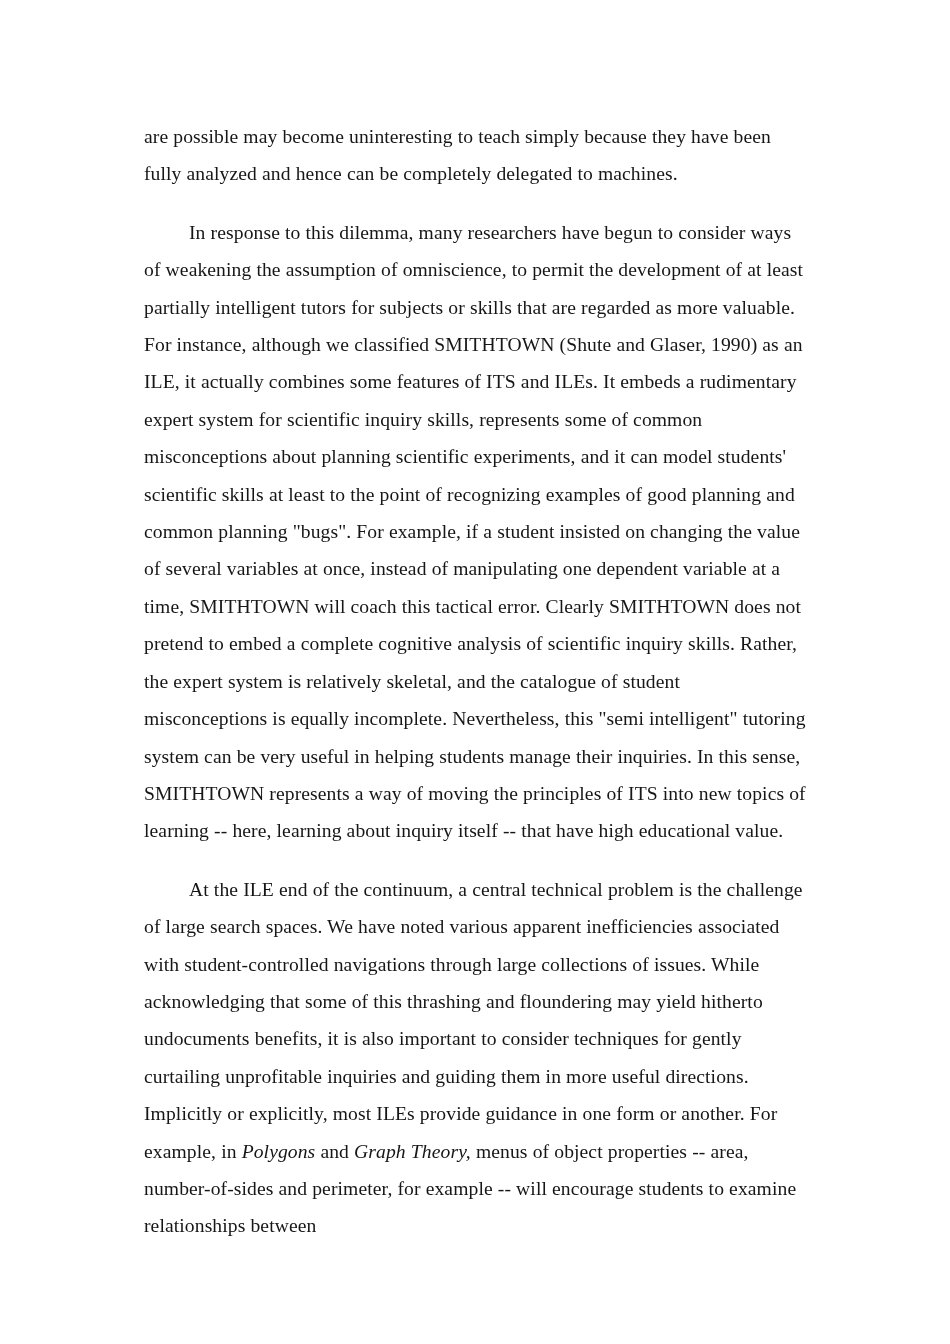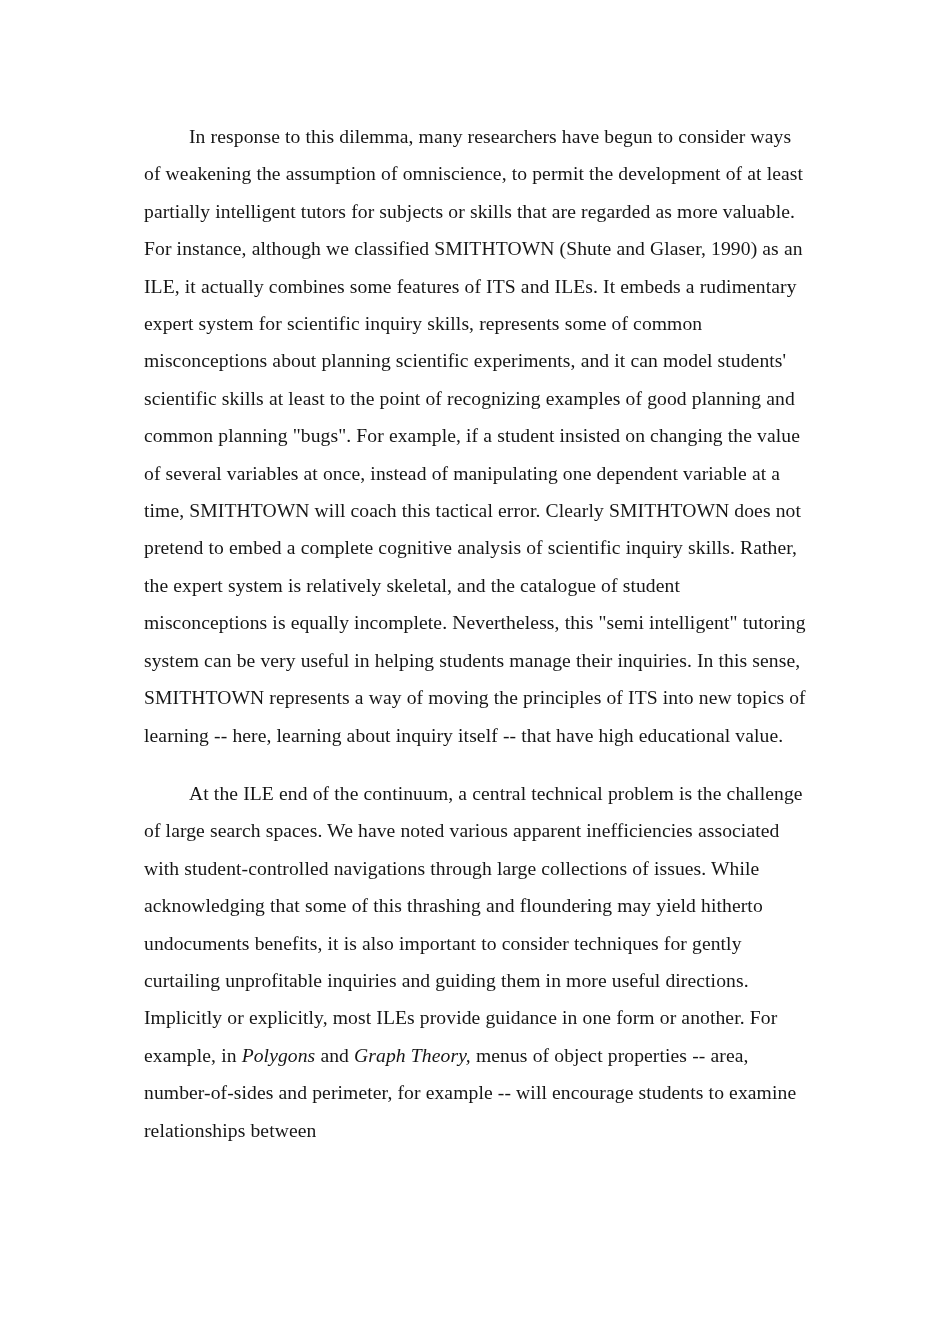--- a/index.html
+++ b/index.html
@@ -54,16 +54,17 @@
   .para em {
     font-style: italic;
     margin-top: 48px;
   }
 </style>
 </head>
 <body>
 
 <div id="page">
   <div id="text-column">
+      <p class="para"><span>are possible may become uninteresting to teach simply because they have been fully analyzed and hence can be completely delegated to machines.</span></p>
       <p class="para indented"><span>In response to this dilemma, many researchers have begun to consider ways of weakening the assumption of omniscience, to permit the development of at least partially intelligent tutors for subjects or skills that are regarded as more valuable. For instance, although we classified SMITHTOWN (Shute and Glaser, 1990) as an ILE, it actually combines some features of ITS and ILEs. It embeds a rudimentary expert system for scientific inquiry skills, represents some of common misconceptions about planning scientific experiments, and it can model students' scientific skills at least to the point of recognizing examples of good planning and common planning "bugs". For example, if a student insisted on changing the value of several variables at once, instead of manipulating one dependent variable at a time, SMITHTOWN will coach this tactical error. Clearly SMITHTOWN does not pretend to embed a complete cognitive analysis of scientific inquiry skills. Rather, the expert system is relatively skeletal, and the catalogue of student misconceptions is equally incomplete. Nevertheless, this "semi intelligent" tutoring system can be very useful in helping students manage their inquiries. In this sense, SMITHTOWN represents a way of moving the principles of ITS into new topics of learning -- here, learning about inquiry itself -- that have high educational value.</span></p>
       <p class="para indented"><span>At the ILE end of the continuum, a central technical problem is the challenge of large search spaces. We have noted various apparent inefficiencies associated with student-controlled navigations through large collections of issues. While acknowledging that some of this thrashing and floundering may yield hitherto undocuments benefits, it is also important to consider techniques for gently curtailing unprofitable inquiries and guiding them in more useful directions. Implicitly or explicitly, most ILEs provide guidance in one form or another. For example, in </span><em>Polygons</em><span> and </span><em>Graph Theory,</em><span> menus of object properties -- area, number-of-sides and perimeter, for example -- will encourage students to examine relationships between</span></p>
     </div>
 </div>
 
 </body></html>

